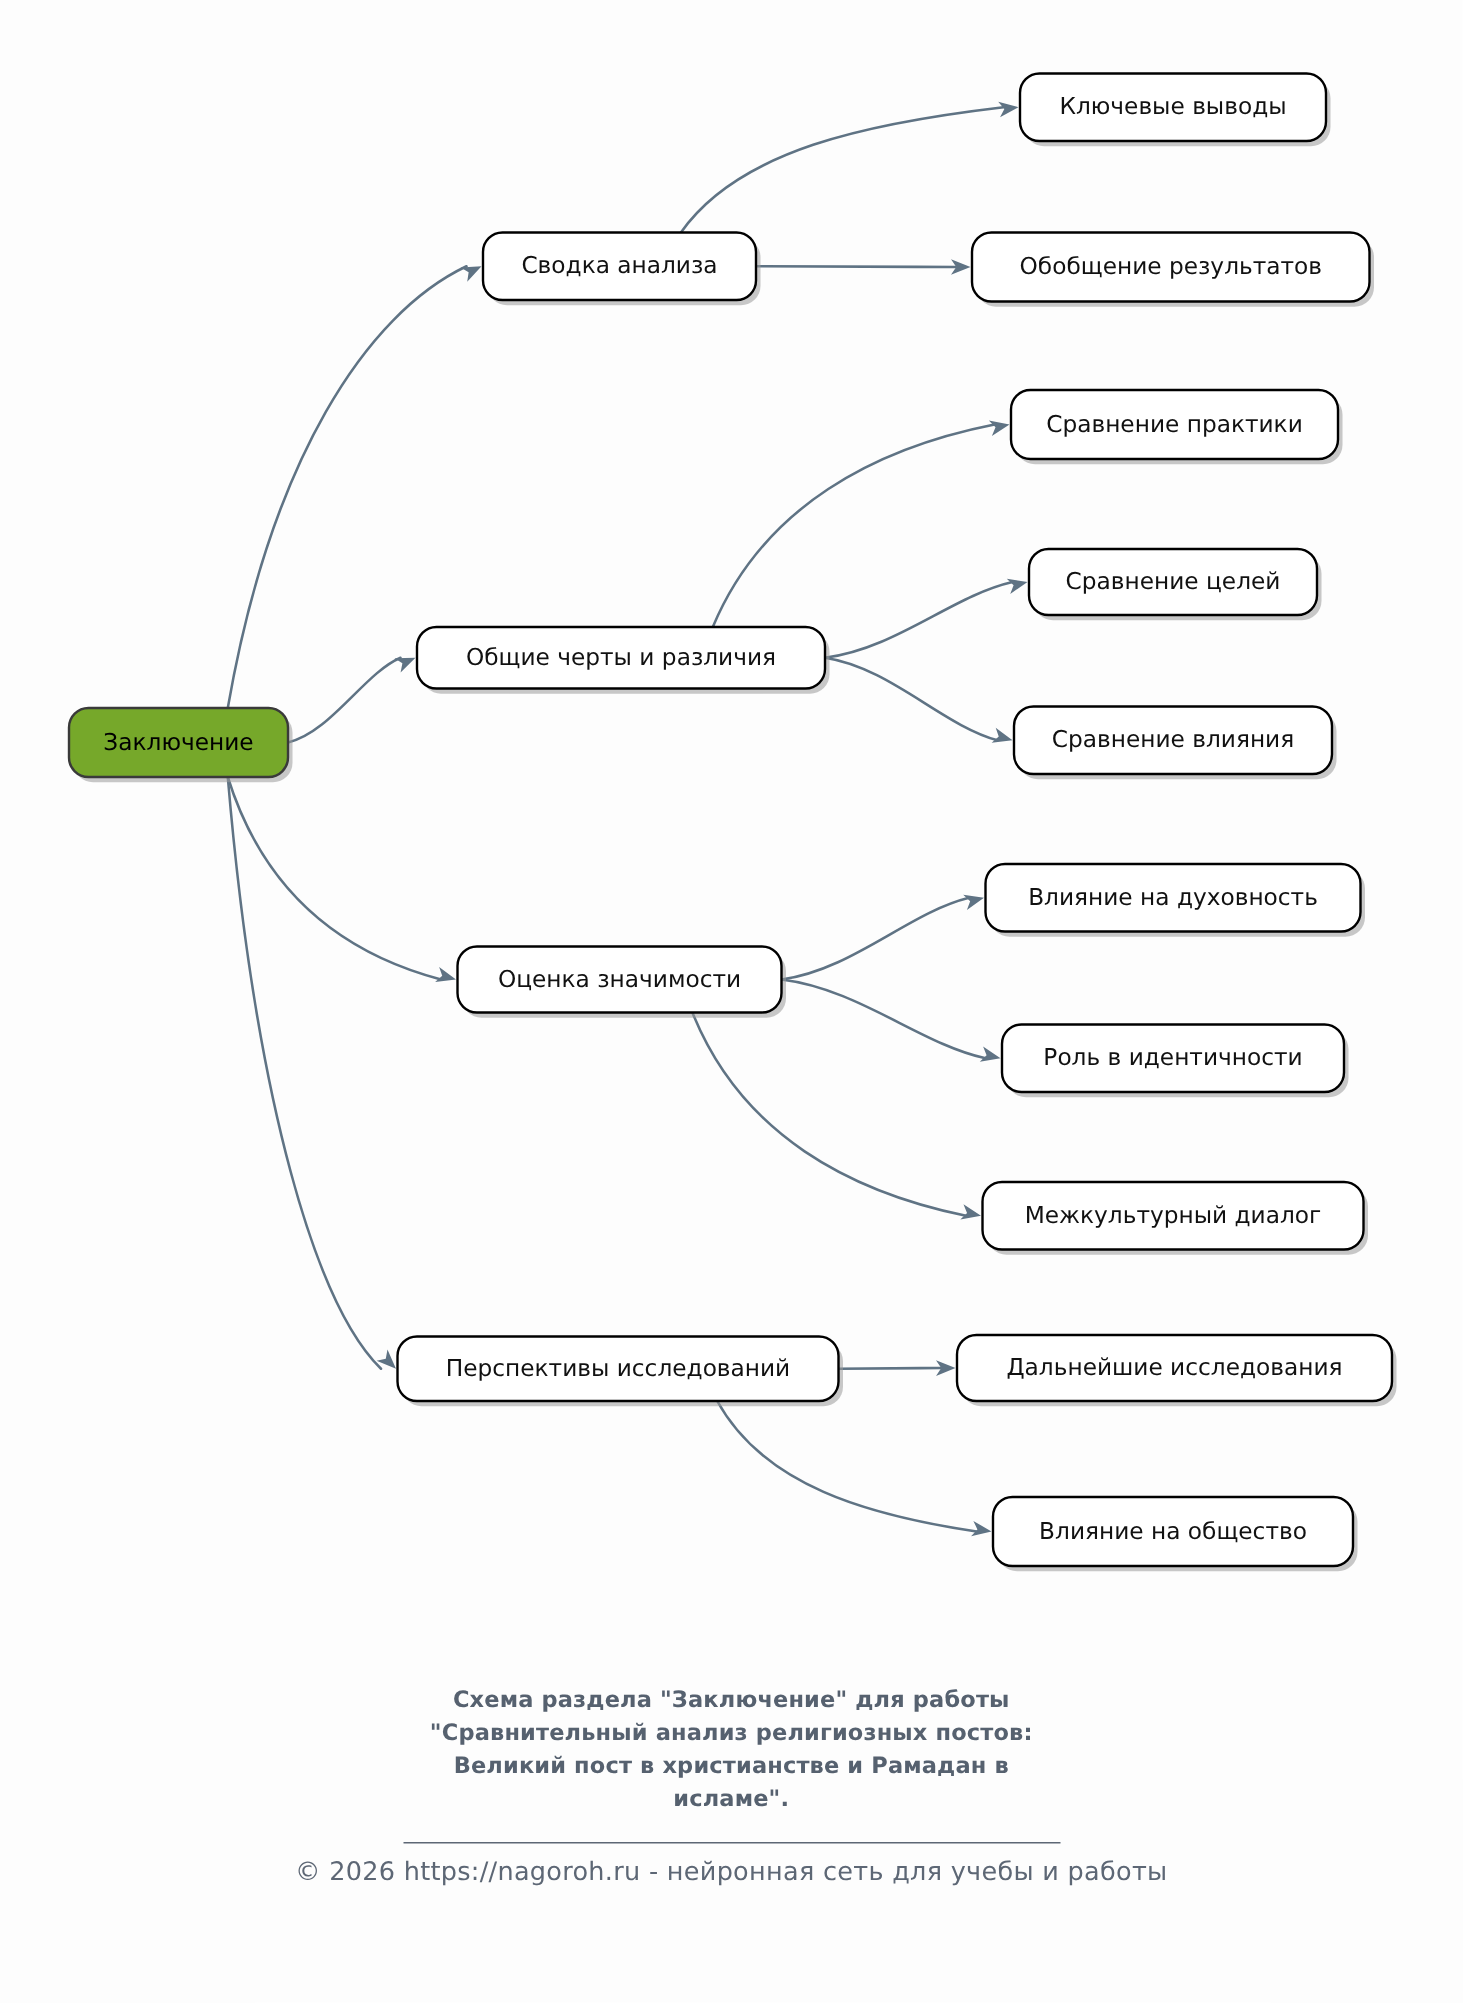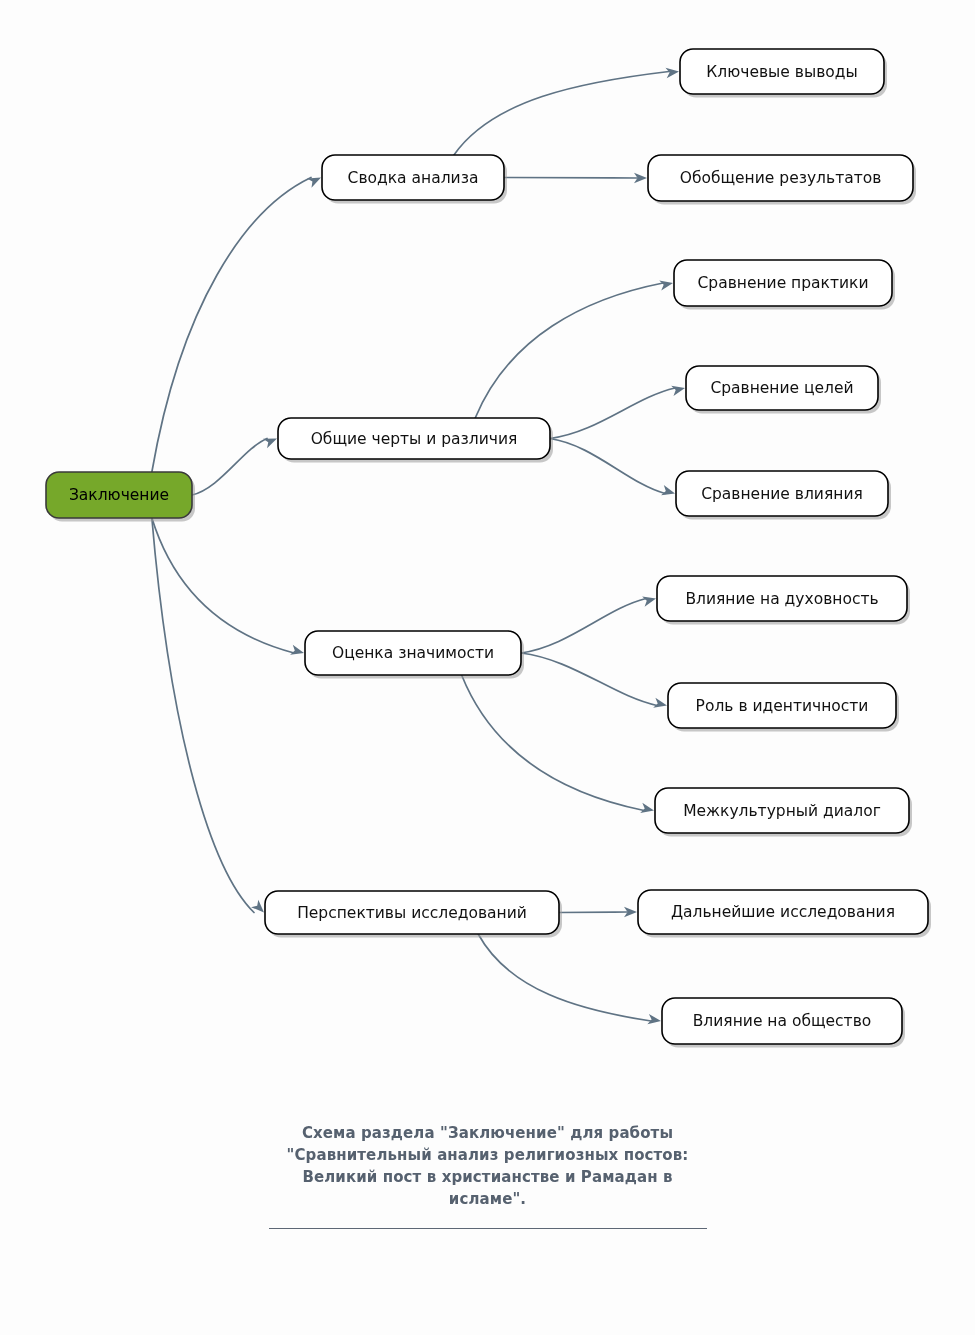--- a/index.html
+++ b/index.html
@@ -210,14 +210,15 @@
           <text class="node-label" x="782" y="1021.5">Влияние на общество</text>
         </g>
       </g>
   </svg>
 
   <div id="caption-block">
     <div id="caption-text" style="color: rgb(86, 97, 111);">Схема раздела "Заключение" для работы<br>"Сравнительный анализ религиозных постов:<br>Великий пост в христианстве и Рамадан в<br>исламе".</div>
     <div id="caption-divider"></div>
   </div>
 
+  <div id="footer-text" style="color: rgb(93, 103, 117);">© 2026 https://nagoroh.ru - нейронная сеть для учебы и работы</div>
 
 </div>
 
 </body></html>

